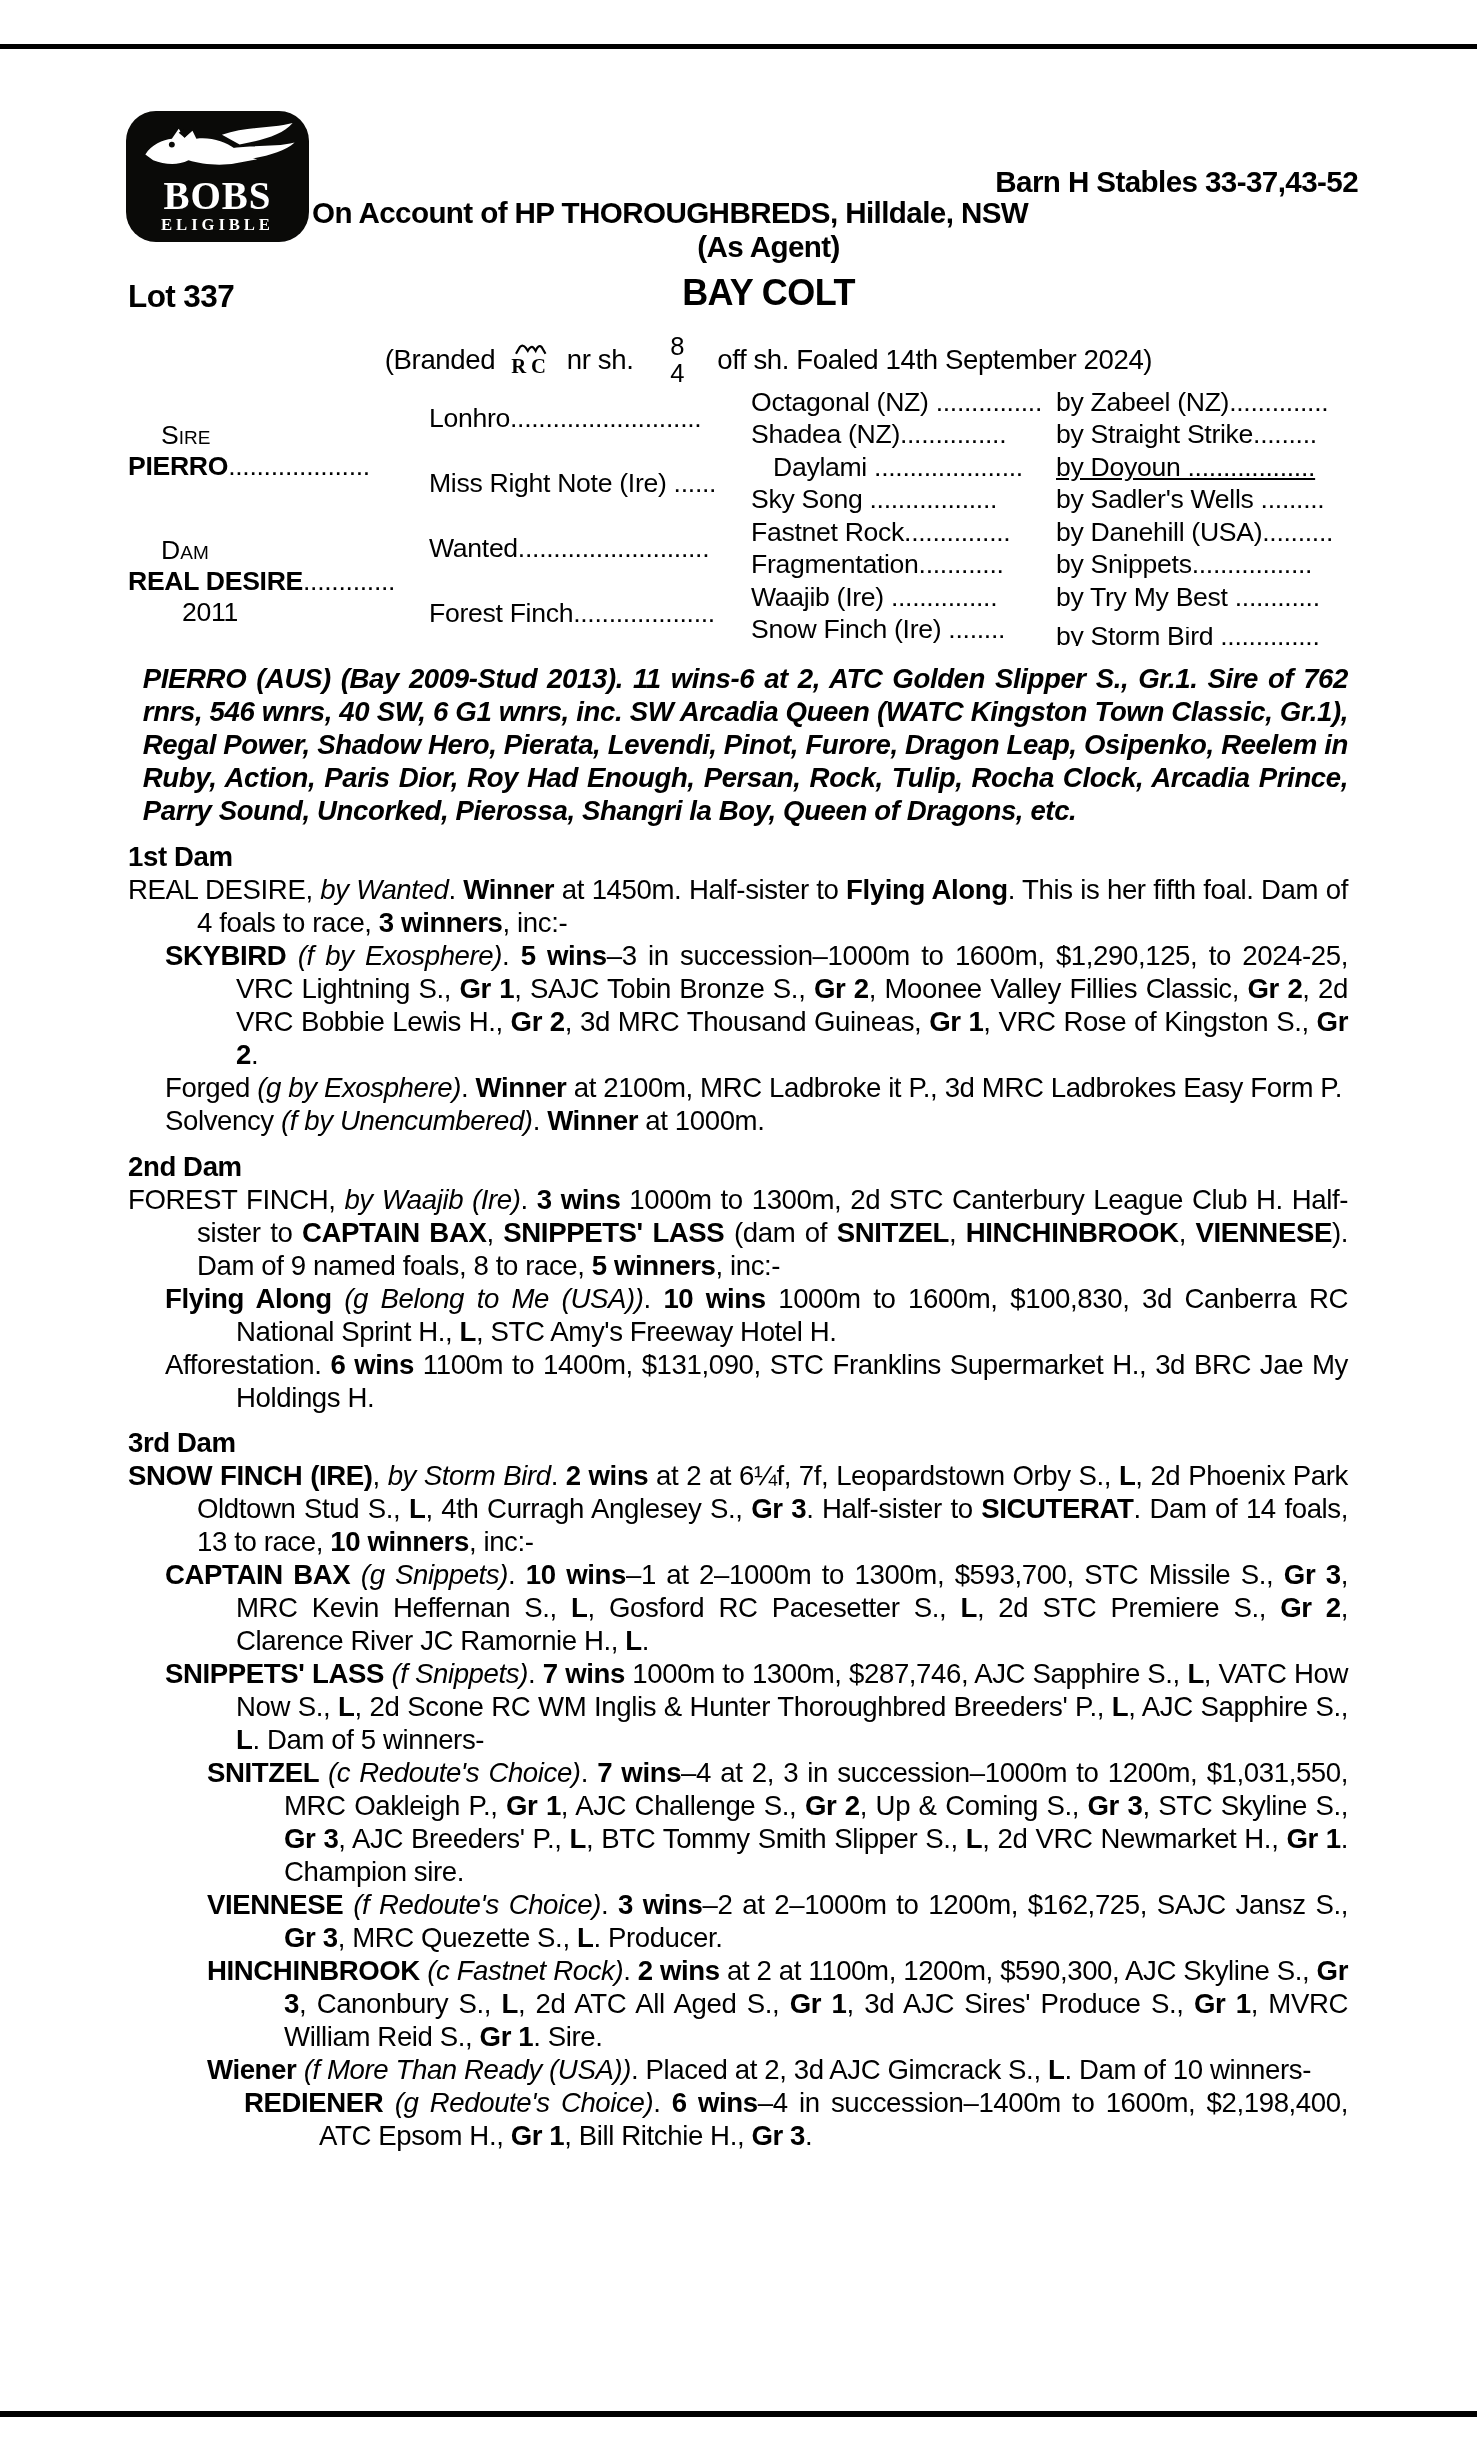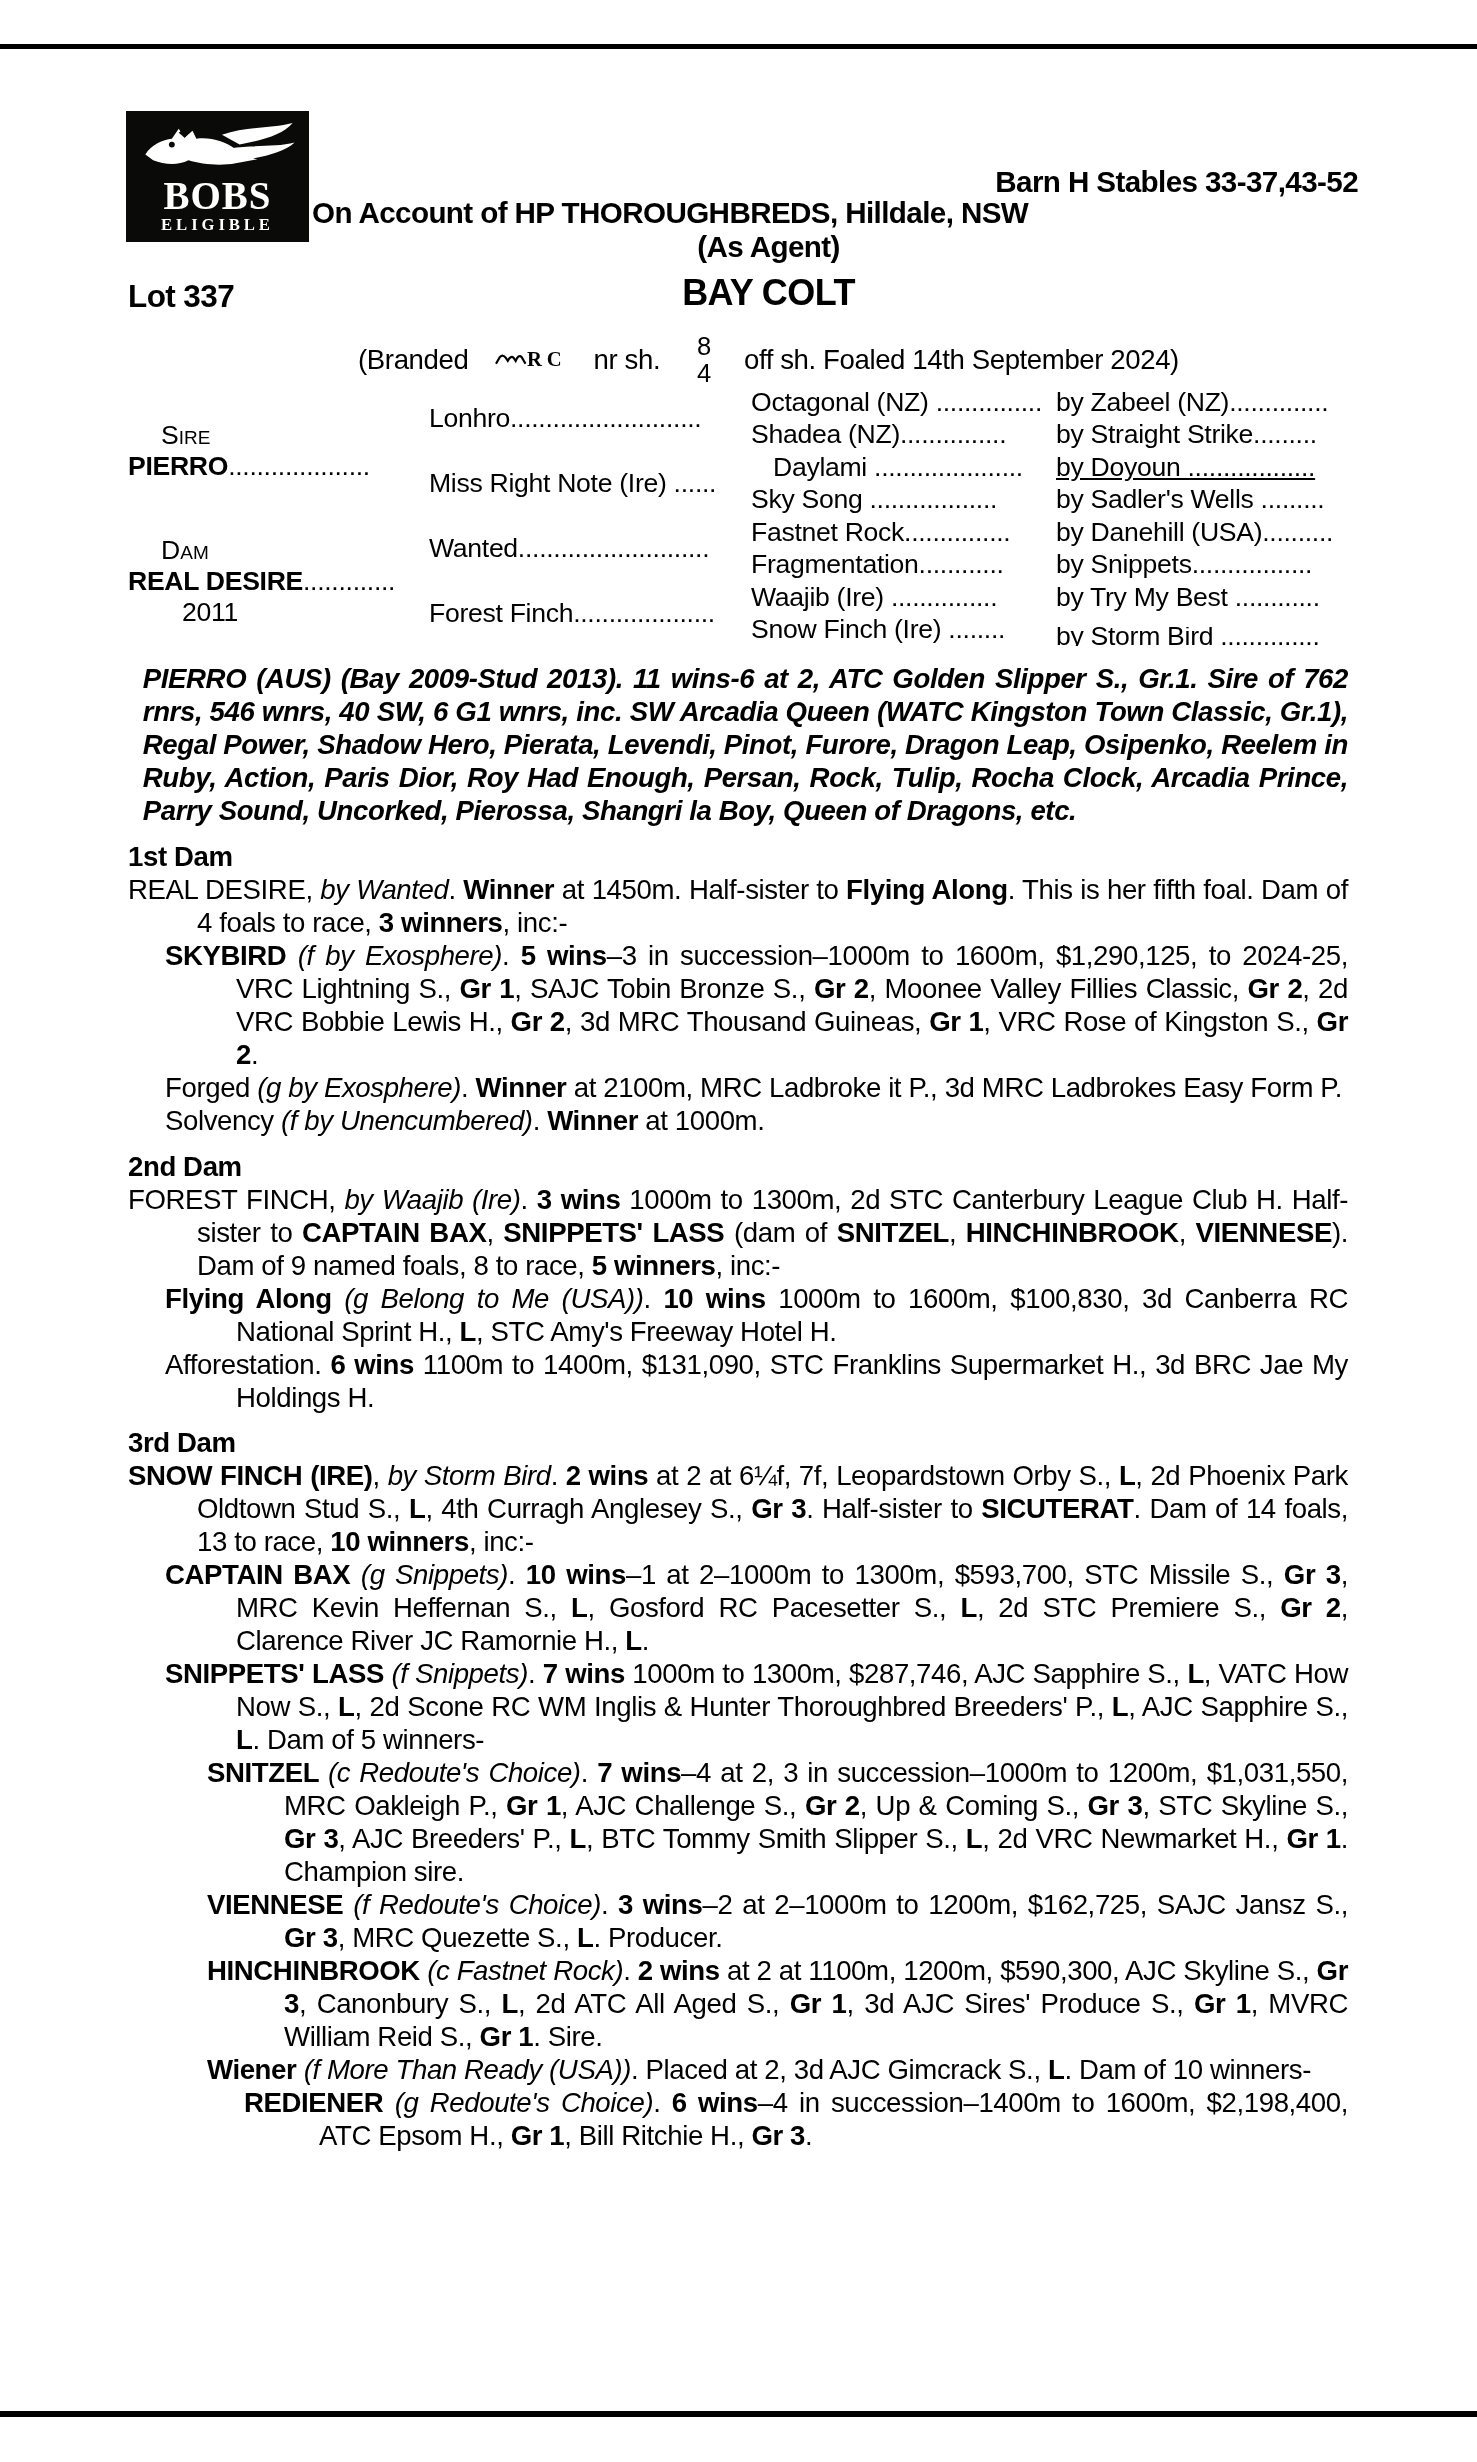--- a/index.html
+++ b/index.html
@@ -9,37 +9,37 @@
     overflow:hidden;
   }
   .rule { position:absolute; left:0; width:1478px; background:#000; }
   .rule-top { top:44px; height:4.9px; }
   .rule-bottom { top:2411px; height:5.9px; }
 
   
   .logo {
     position:absolute; left:126px; top:111px; width:183px; height:131px;
     background:#0a0a08; color:#fff; display:flex; flex-direction:column;
-    align-items:center; justify-content:center; text-align:center;
+    align-items:center; justify-content:center; text-align:center;border-radius:30px;
   }
   .logo svg { display:block; margin-top:2px; }
   .logo-bobs { font-family:"Liberation Serif","DejaVu Serif",serif; font-size:39px; line-height:39px; letter-spacing:1px; font-weight:600; }
   .logo-elig { font-family:"Liberation Serif","DejaVu Serif",serif; font-size:16.7px; line-height:19.7px; letter-spacing:3.9px; font-weight:600; }
 
   .barn   { position:absolute; top:165px; right:120px; font-size:29.6px; font-weight:bold; letter-spacing:-0.6px; }
   .account{ position:absolute; top:196px; left:312px; font-size:29.6px; font-weight:bold; letter-spacing:-0.6px; }
   .agent  { position:absolute; top:230px; left:197px; width:1143px; text-align:center; font-size:29.6px; font-weight:bold; letter-spacing:-0.6px; }
   .lot    { position:absolute; top:278px; left:128px; font-size:31.5px; font-weight:bold; letter-spacing:-0.6px; }
   .title  { position:absolute; top:272px; left:197px; width:1143px; text-align:center; font-size:36px; font-weight:bold; letter-spacing:-0.6px; }
 
   .branded-row {
     position:absolute; top:325px; left:197px; width:1143px; height:69px;
     display:flex; align-items:center; justify-content:center; font-size:27.6px;
   }
-  .brand-stack { display:inline-flex; flex-direction:row; align-items:center; margin:0 27px; }
+  .brand-stack { display:inline-flex; flex-direction:column; align-items:center; margin:0 16px; }
   .brand-stack svg { display:block; margin-bottom:1px; }
   .brand-code { font-family:"Liberation Serif","DejaVu Serif",serif; font-size:20.7px; line-height:20.7px; letter-spacing:4.9px; font-weight:600; }
   .frac-stack { display:inline-flex; flex-direction:column; align-items:center; margin:0 33px; font-size:25.6px; line-height:26.6px; }
   .branded-mid { margin-right:3.9px; }
 
   
   .ped {
     position:absolute; top:386px; left:128px; width:1220px;
     display:grid; grid-template-columns:301px 322px 305px 291px; grid-auto-rows:32.5px;
     font-size:26.6px; letter-spacing:-0.3px;

